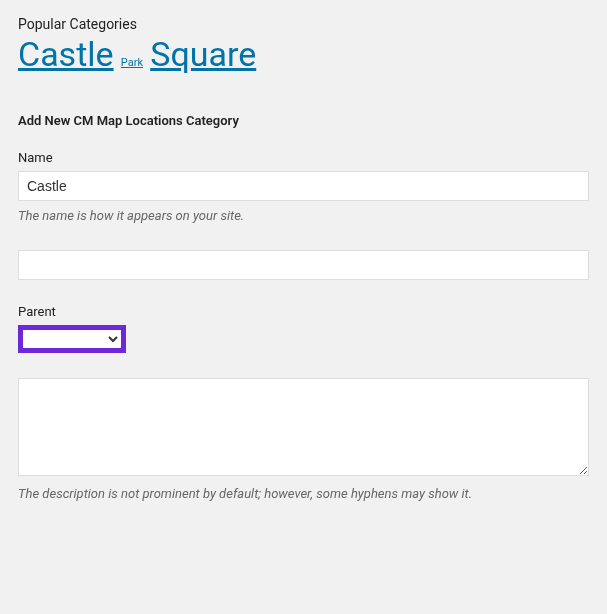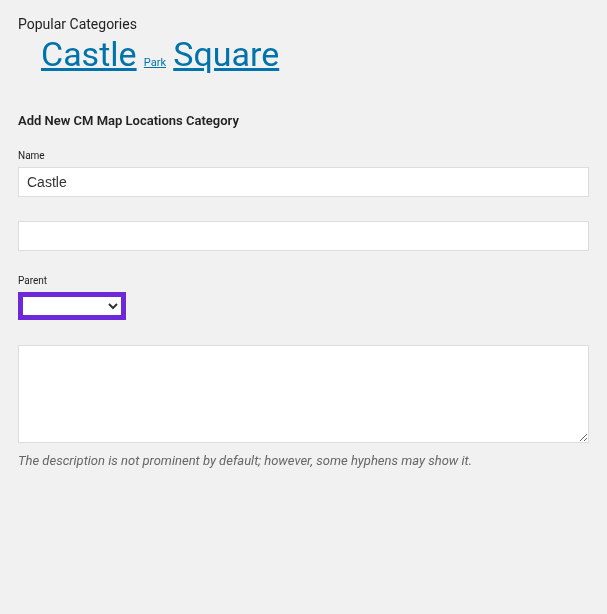--- a/index.html
+++ b/index.html
@@ -17,21 +17,20 @@
     }
     h3.popular-heading {
       font-size: 14px;
       font-weight: 400;
       color: #222;
       margin-bottom: 4px;
     }
     .tag-cloud {
       margin-bottom: 40px;
       line-height: 1.1;
-      margin-left: 23px;
     }
     .tag-cloud a {
       color: #0073aa;
       text-decoration: underline;
       margin-right: 4px;
       vertical-align: baseline;
     }
     .tag-large {
       font-size: 34px;
     }
@@ -42,21 +41,21 @@
       font-size: 13px;
       font-weight: 600;
       color: #222;
       margin-bottom: 22px;
     }
     .form-field {
       margin-bottom: 24px;
     }
     .form-field label {
       display: block;
-      font-size: 10px;
+      font-size: 13px;
       color: #222;
       margin-bottom: 6px;
     }
     .form-field input[type="text"] {
       width: 100%;
       padding: 4px 8px;
       font-size: 14px;
       border: 1px solid #ddd;
       background: #fff;
       height: 30px;
@@ -97,20 +96,21 @@
   <a href="#" class="tag-large">Castle</a>
   <a href="#" class="tag-small">Park</a>
   <a href="#" class="tag-large">Square</a>
 </div>
 
 <h2 class="form-heading">Add New CM Map Locations Category</h2>
 
 <div class="form-field">
   <label>Name</label>
   <input type="text" value="Castle" style="">
+  <p class="description">The name is how it appears on your site.</p>
 </div>
 
 <div class="form-field">
   <input type="text" value="" style="">
 </div>
 
 <div class="form-field">
   <label>Parent</label>
   <select>
     <option>None</option>

